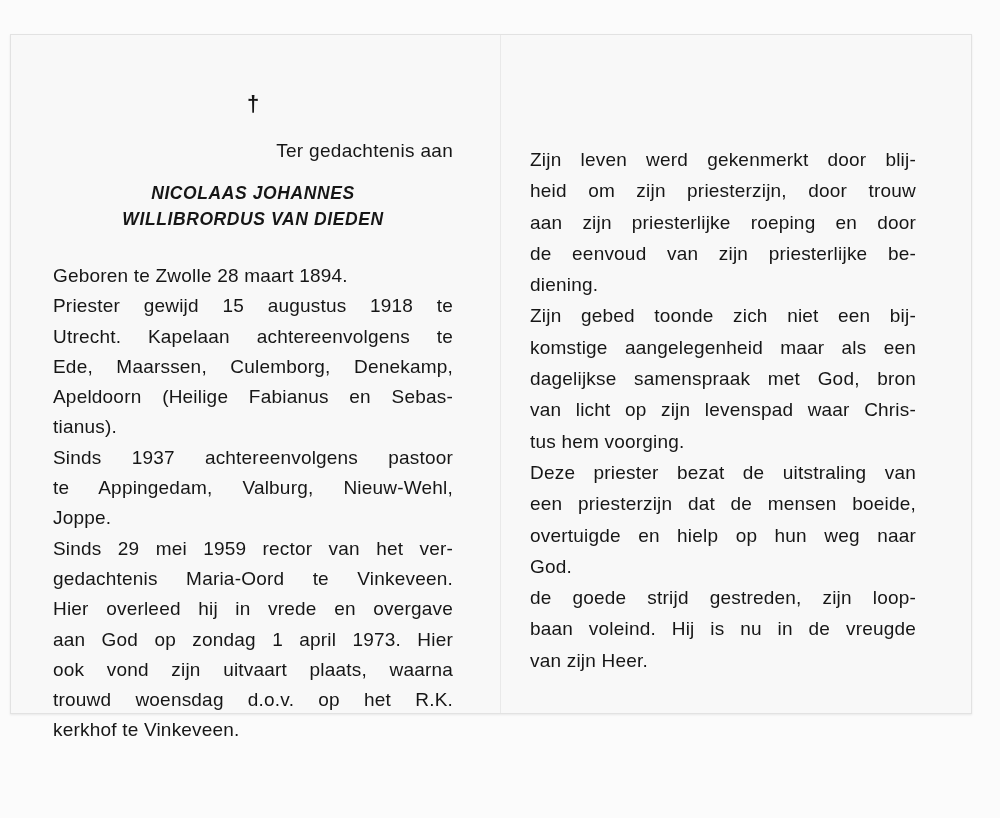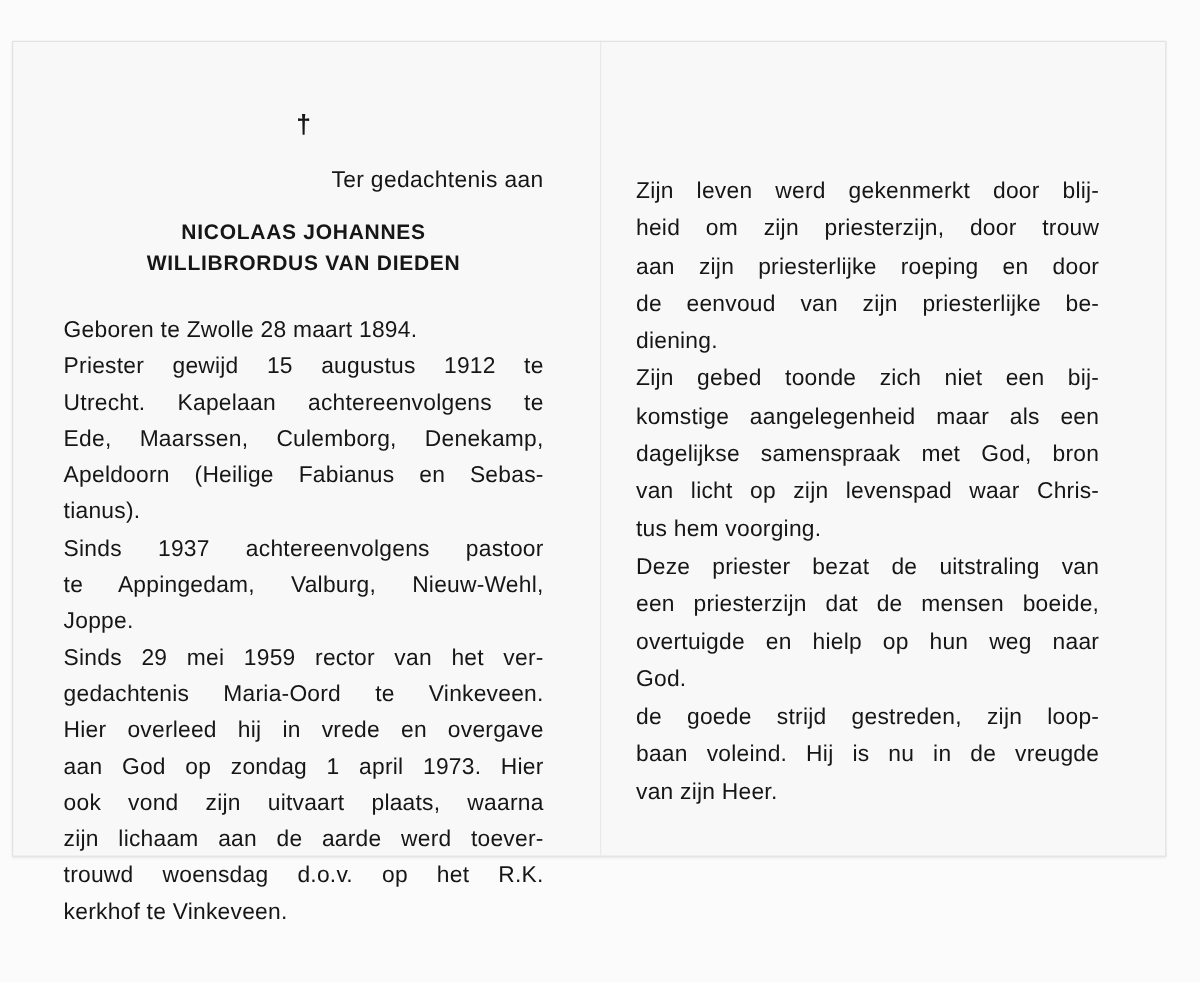--- a/index.html
+++ b/index.html
@@ -70,21 +70,21 @@
       position: absolute;
       left: 0;
       width: 100%;
       top: 145px;
       text-align: center;
       font-size: 17.5px;
       font-weight: bold;
       line-height: 26px;
       letter-spacing: 0.6px;
     }
-    .name div { white-space: nowrap; }
+    .name div { white-space: nowrap; font-style: italic; }
     .body-left {
       position: absolute;
       left: 0;
       top: 226px;
       width: 400px;
     }
     .body-right {
       position: absolute;
       left: 0;
       top: 109px;
@@ -116,34 +116,33 @@
 
   <div class="panel panel-left">
     <div class="cross">†</div>
     <div class="intro">Ter gedachtenis aan</div>
     <div class="name">
       <div>NICOLAAS JOHANNES</div>
       <div>WILLIBRORDUS VAN DIEDEN</div>
     </div>
     <div class="body-left">
       <span class="line last">Geboren te Zwolle 28 maart 1894.</span>
-      <span class="line">Priester gewijd 15 augustus 1912 te</span>
+      <span class="line">Priester gewijd 15 augustus 1918 te</span>
       <span class="line">Utrecht. Kapelaan achtereenvolgens te</span>
       <span class="line">Ede, Maarssen, Culemborg, Denekamp,</span>
       <span class="line">Apeldoorn (Heilige Fabianus en Sebas-</span>
       <span class="line last">tianus).</span>
       <span class="line">Sinds 1937 achtereenvolgens pastoor</span>
       <span class="line">te Appingedam, Valburg, Nieuw-Wehl,</span>
       <span class="line last">Joppe.</span>
       <span class="line">Sinds 29 mei 1959 rector van het ver-</span>
       <span class="line">gedachtenis Maria-Oord te Vinkeveen.</span>
       <span class="line">Hier overleed hij in vrede en overgave</span>
       <span class="line">aan God op zondag 1 april 1973. Hier</span>
       <span class="line">ook vond zijn uitvaart plaats, waarna</span>
-      <span class="line">zijn lichaam aan de aarde werd toever-</span>
       <span class="line">trouwd woensdag d.o.v. op het R.K.</span>
       <span class="line last">kerkhof te Vinkeveen.</span>
     </div>
   </div>
 
   <div class="panel panel-right">
     <div class="body-right">
       <span class="line">Zijn leven werd gekenmerkt door blij-</span>
       <span class="line">heid om zijn priesterzijn, door trouw</span>
       <span class="line">aan zijn priesterlijke roeping en door</span>

